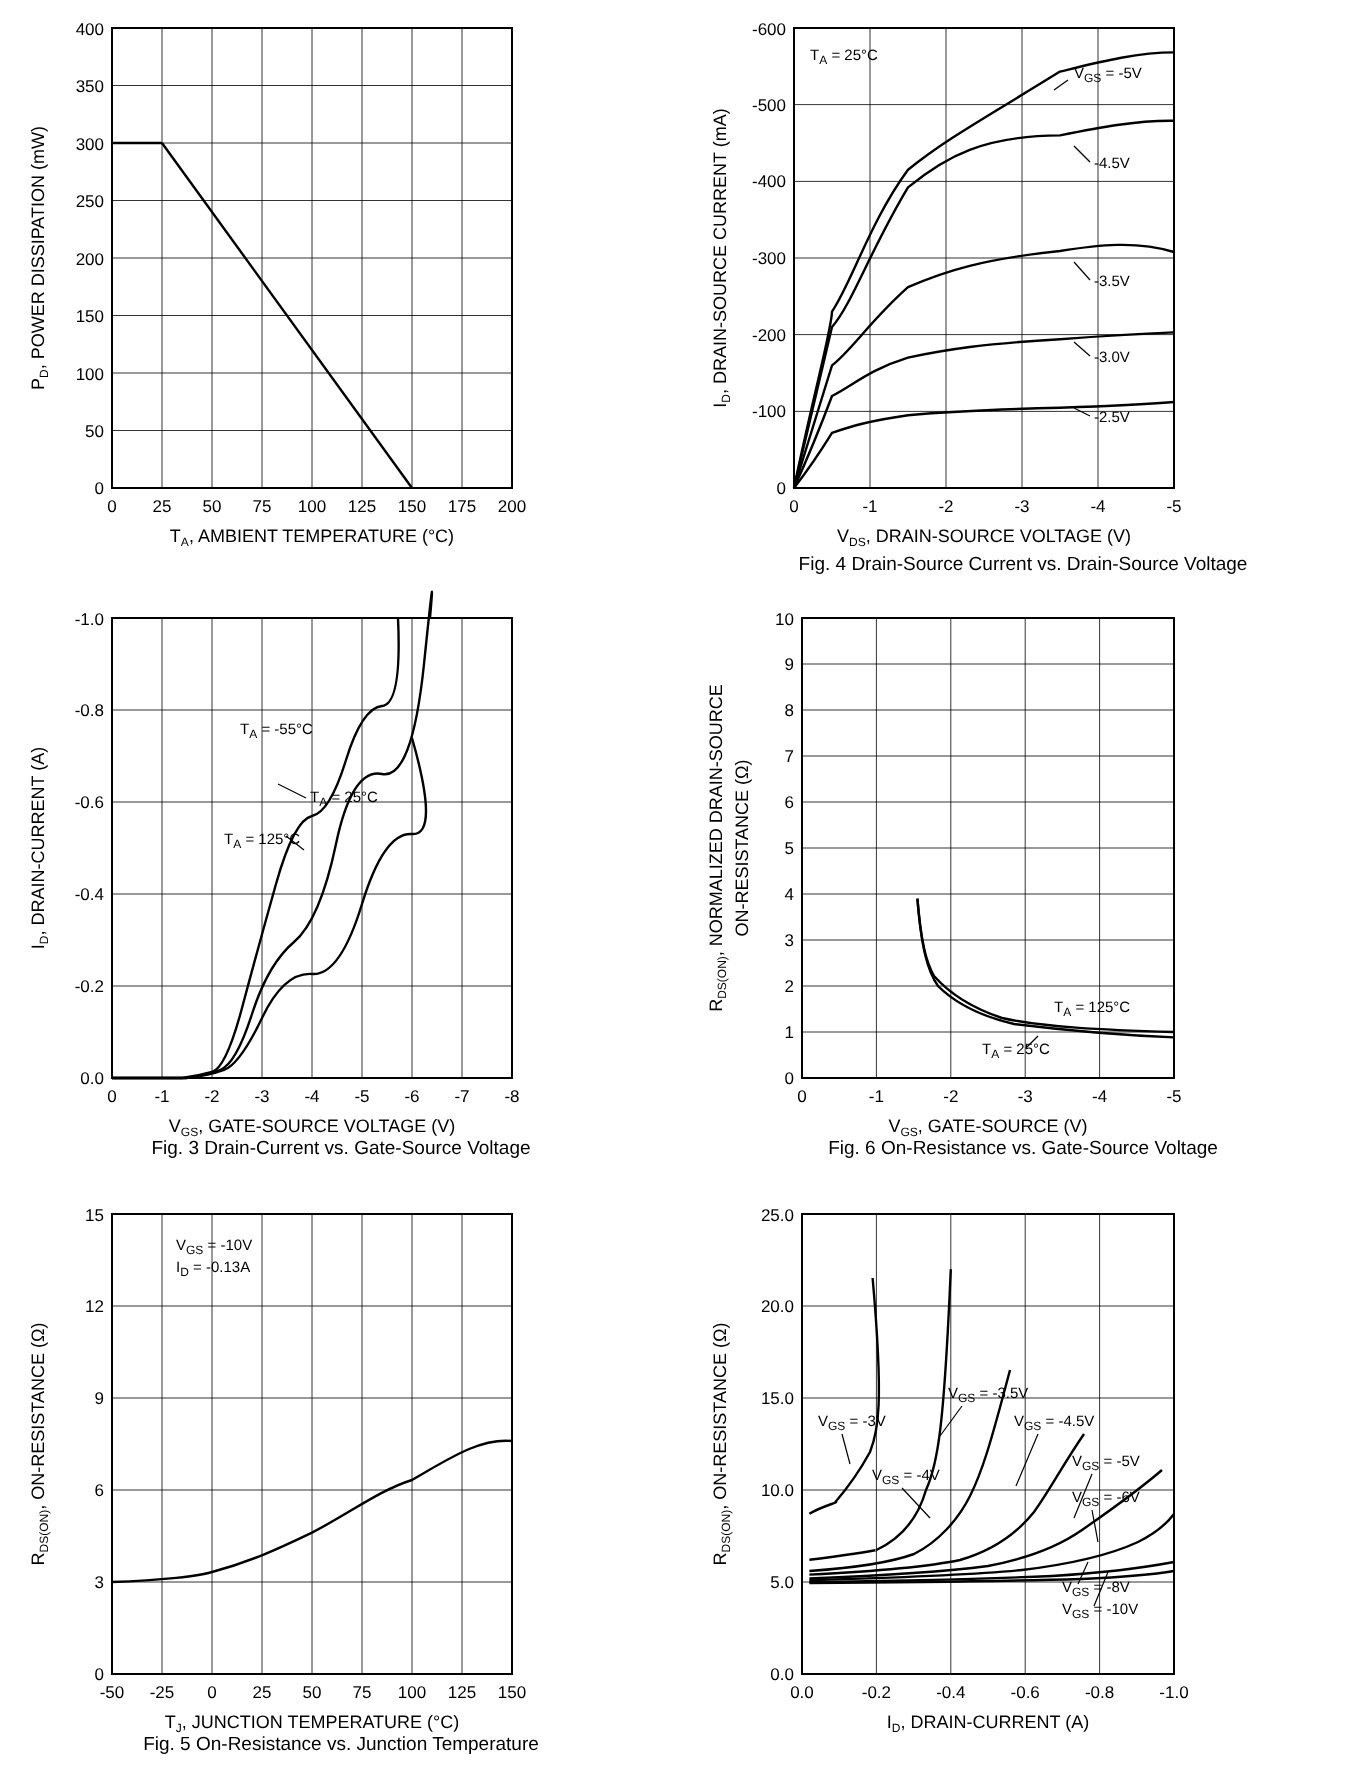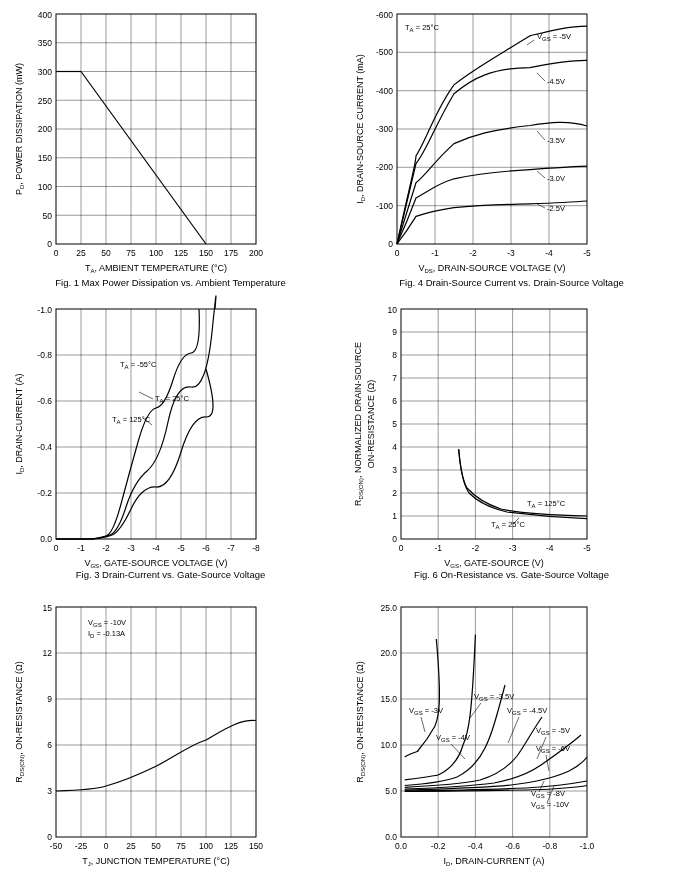--- a/index.html
+++ b/index.html
@@ -82,21 +82,20 @@
 
         <text class="axlabel" x="156" y="271" text-anchor="middle">
           T<tspan class="sub" dy="2">A</tspan><tspan dy="-2">, AMBIENT TEMPERATURE (°C)</tspan>
         </text>
 
         <text class="axlabel" transform="translate(22,129) rotate(-90)" text-anchor="middle">
           P<tspan class="sub" dy="2">D</tspan><tspan dy="-2">, POWER DISSIPATION (mW)</tspan>
         </text>
       </g>
     </svg>
-    <div class="caption" style="top:277px">Fig. 1 Max Power Dissipation vs. Ambient Temperature</div>
   </div>
 
   <div class="fig">
     <svg width="341" height="295" viewBox="0 0 341 295">
       <g font-size="8.5">
         <rect x="56" y="14" width="190" height="230" fill="none" stroke="#000" stroke-width="1"></rect>
         <g stroke="#000" stroke-width="0.4">
           <line x1="94" y1="14" x2="94" y2="244"></line>
           <line x1="132" y1="14" x2="132" y2="244"></line>
           <line x1="170" y1="14" x2="170" y2="244"></line>
@@ -330,20 +329,21 @@
           <text x="256" y="256">150</text>
         </g>
         <text class="axlabel" x="156" y="271" text-anchor="middle">
           T<tspan class="sub" dy="2">J</tspan><tspan dy="-2">, JUNCTION TEMPERATURE (°C)</tspan>
         </text>
         <text class="axlabel" transform="translate(22,129) rotate(-90)" text-anchor="middle">
           R<tspan class="sub" dy="2">DS(ON)</tspan><tspan dy="-2">, ON-RESISTANCE (Ω)</tspan>
         </text>
       </g>
     </svg>
+    <div class="caption" style="top:274px">Fig. 5 On-Resistance vs. Junction Temperature</div>
   </div>
 
   <div class="fig">
     <svg width="341" height="303" viewBox="0 0 341 303">
       <g font-size="8.5">
         <rect x="60" y="14" width="186" height="230" fill="none" stroke="#000" stroke-width="1"></rect>
         <g stroke="#000" stroke-width="0.4">
           <line x1="97.2" y1="14" x2="97.2" y2="244"></line>
           <line x1="134.4" y1="14" x2="134.4" y2="244"></line>
           <line x1="171.6" y1="14" x2="171.6" y2="244"></line>

